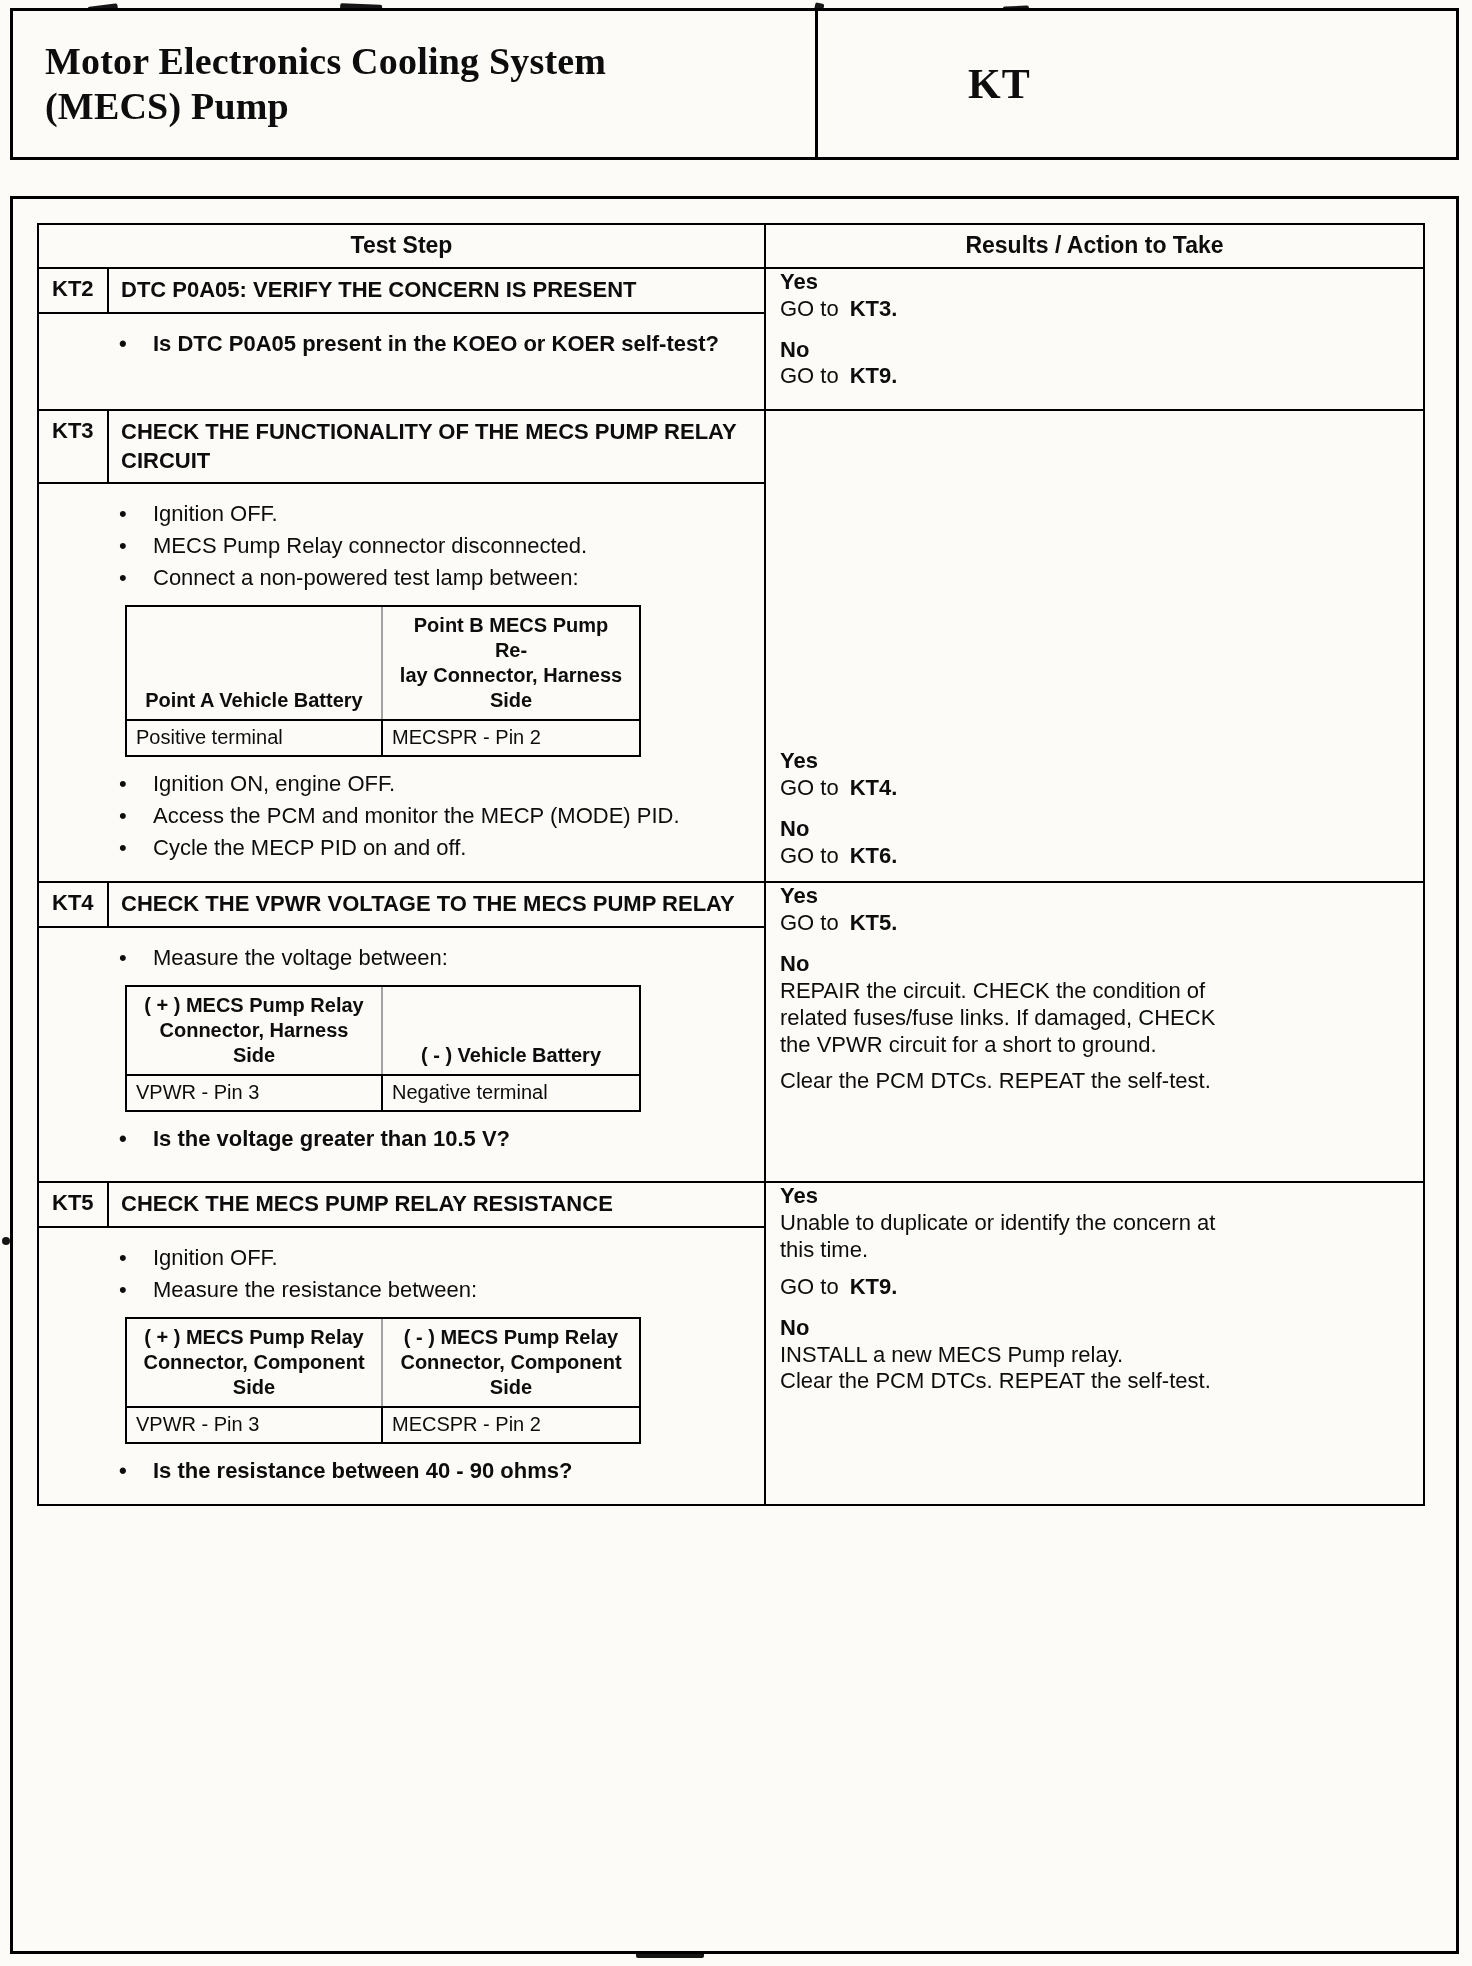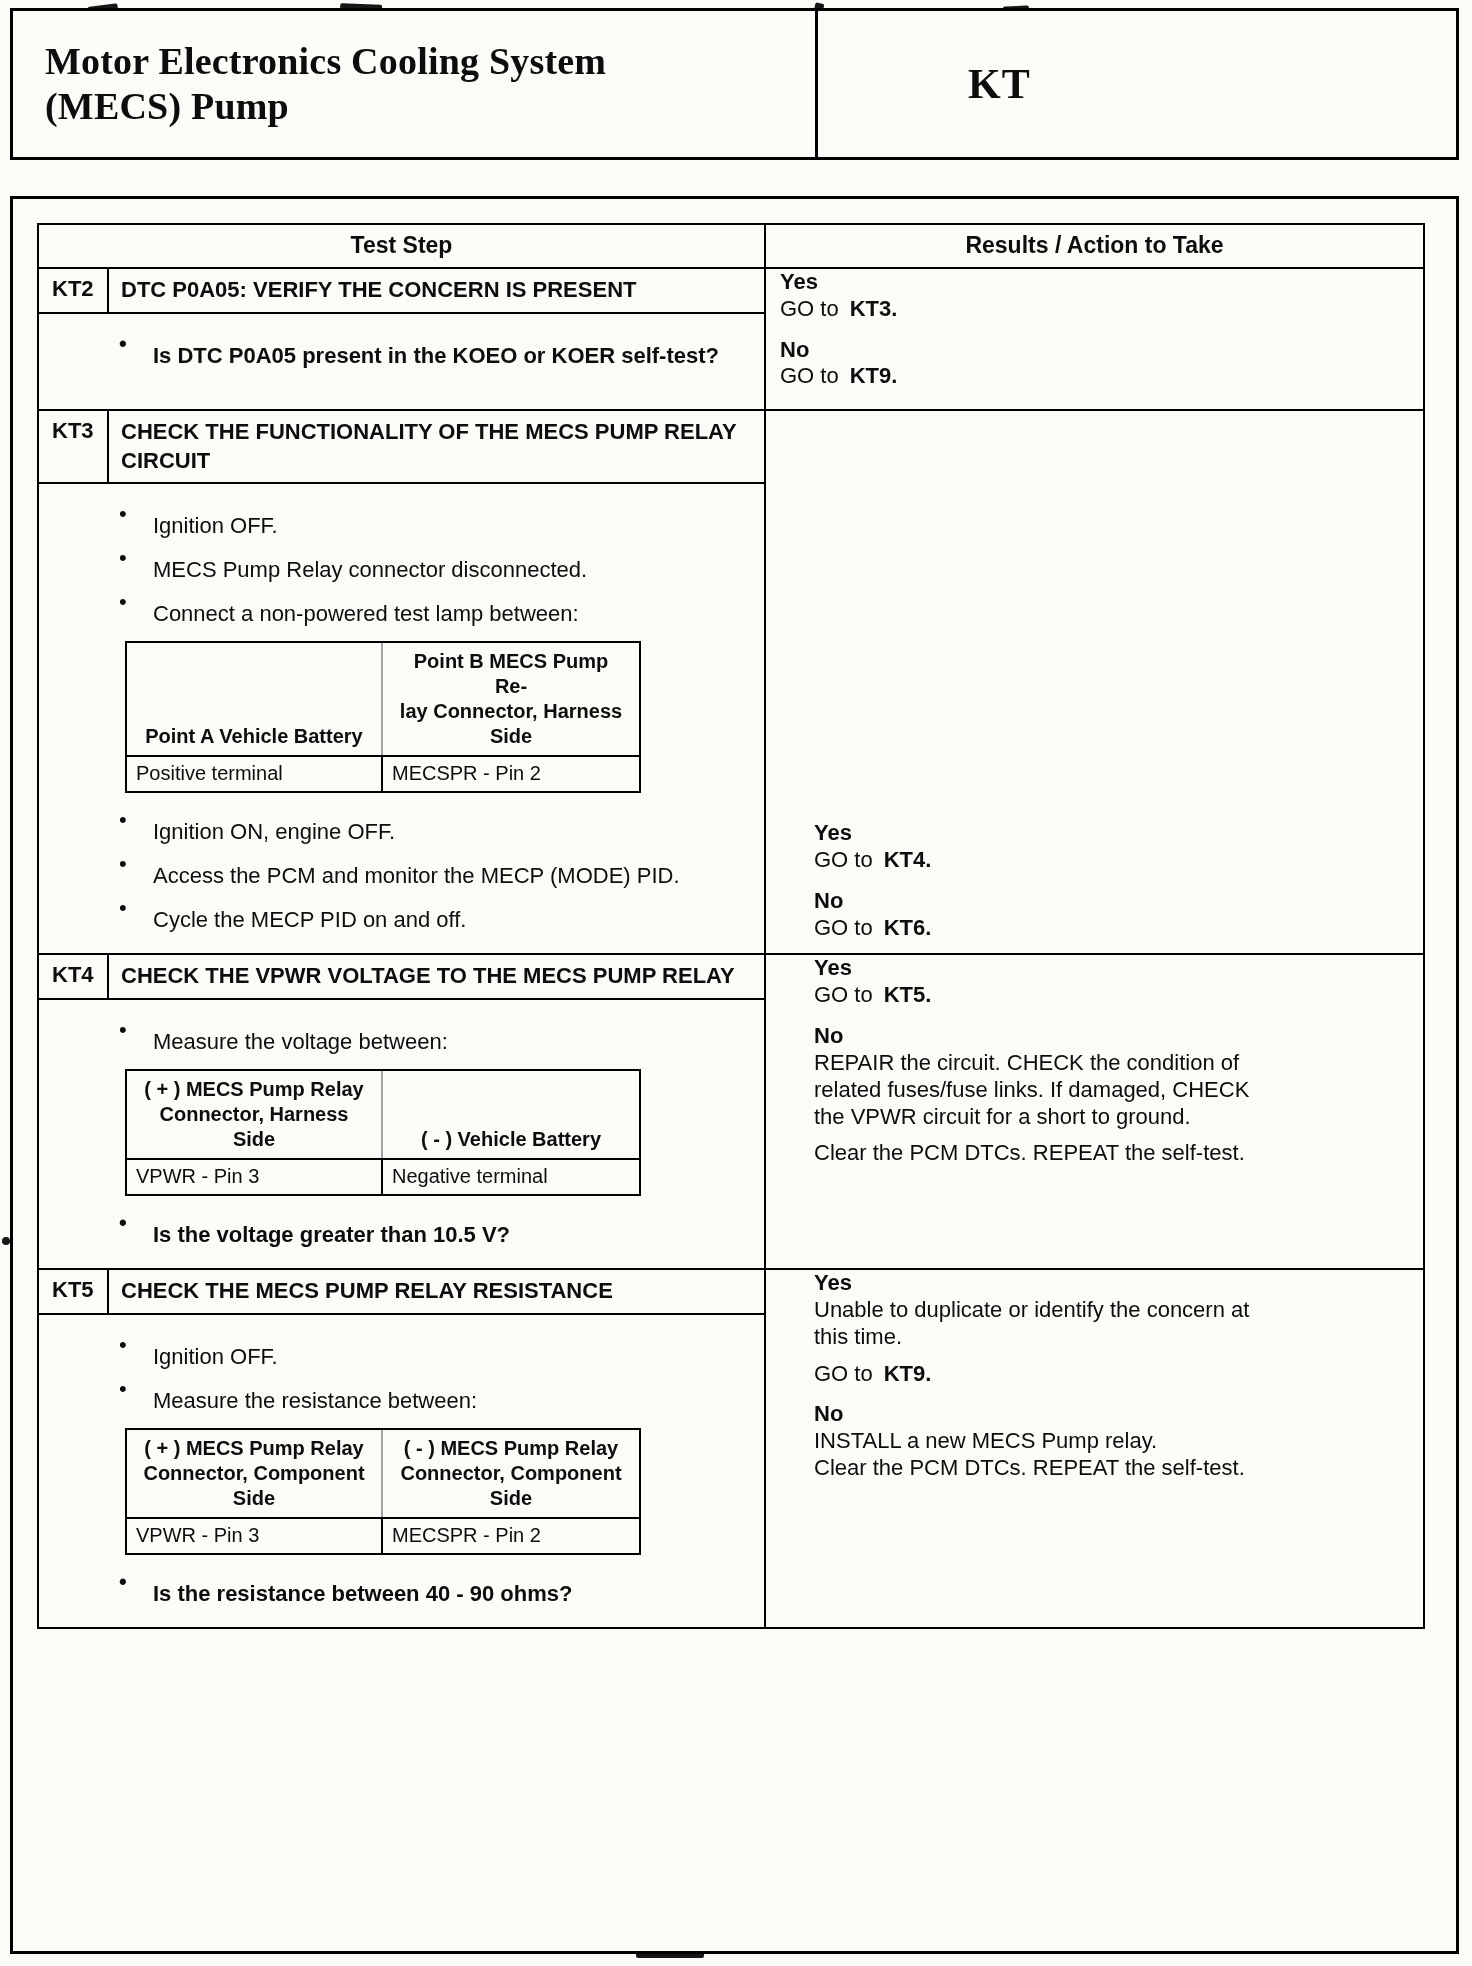--- a/index.html
+++ b/index.html
@@ -43,32 +43,32 @@
     position:absolute; left:24px; top:24px;
     width:1388px;
     border:2px solid #000;
     font-size:22px;
   }
   .thead { display:flex; border-bottom:2px solid #000; font-weight:bold; font-size:23px; }
   .thead .c1 { width:727px; border-right:2px solid #000; text-align:center; padding:7px 0 8px 0; }
   .thead .c2 { flex:1; text-align:center; padding:7px 0 8px 0; }
 
   .trow { display:flex; }
-  .trow + .trow { border-top:2px solid #000;gap:34px; }
+  .trow + .trow { border-top:2px solid #000; }
   .trow .left { width:727px; border-right:2px solid #000; display:flex; flex-direction:column; }
   .trow .right { flex:1; padding:0 14px 12px 14px; line-height:1.22; }
 
   .band { display:flex; border-bottom:2px solid #000; }
   .band .kt { width:70px; border-right:2px solid #000; font-weight:bold; padding:7px 0 7px 13px; }
   .band .btitle { flex:1; font-weight:bold; padding:7px 12px; line-height:1.3; }
 
   .content { padding:12px 18px 16px 0; flex:1; }
   .bullet { display:flex; margin:3px 0; line-height:1.32; padding-left:80px; }
   .bullet::before { content:"\2022"; width:34px; flex-shrink:0; font-size:22px; }
-  .bullet .btext { max-width:596px;margin-top:12px; }
+  .bullet .btext { max-width:596px; }
   .bullet.bold { font-weight:bold; }
 
   
   .itable { width:516px; margin:13px 0 12px 86px; border:2px solid #000; font-size:20px; }
   .itable .hrow { display:flex; border-bottom:2px solid #000; font-weight:bold; text-align:center; }
   .itable .hcell {
     width:50%; padding:6px 13px;
     display:flex; align-items:flex-end; justify-content:center;
     line-height:1.25; white-space:pre-line;
   }

